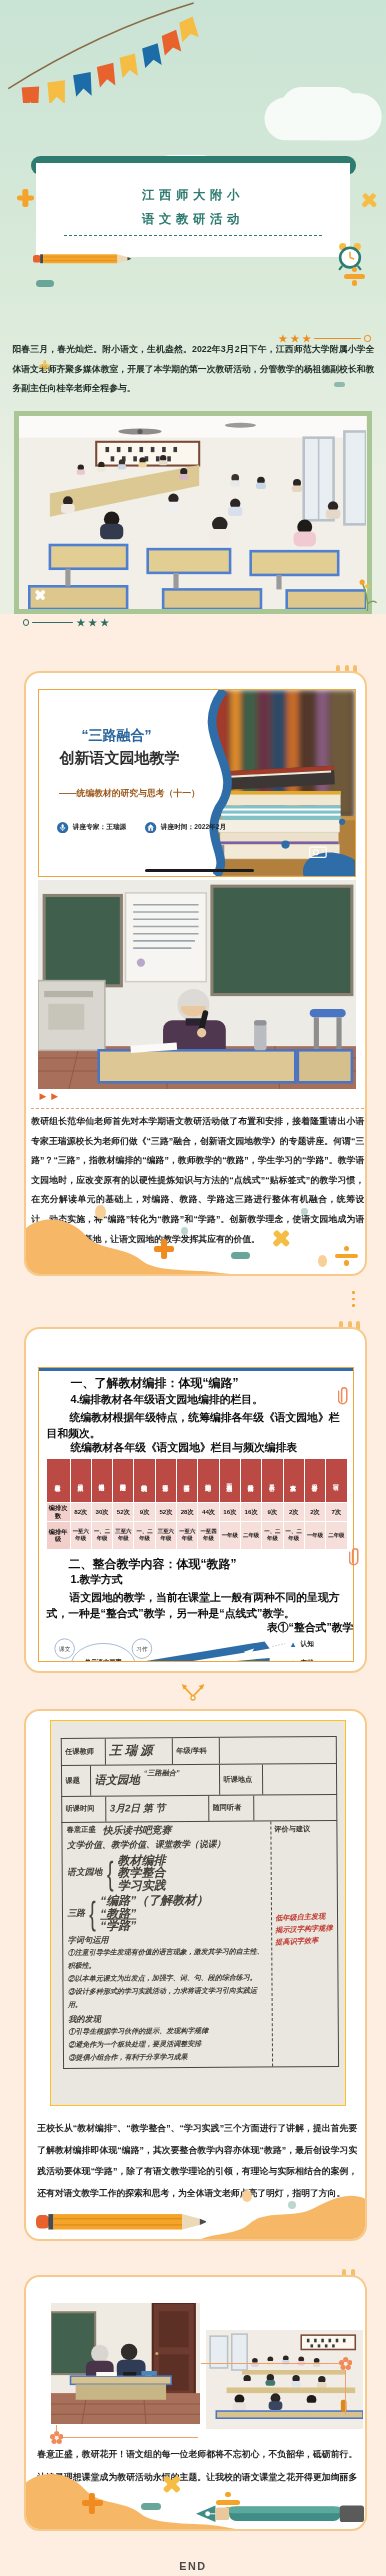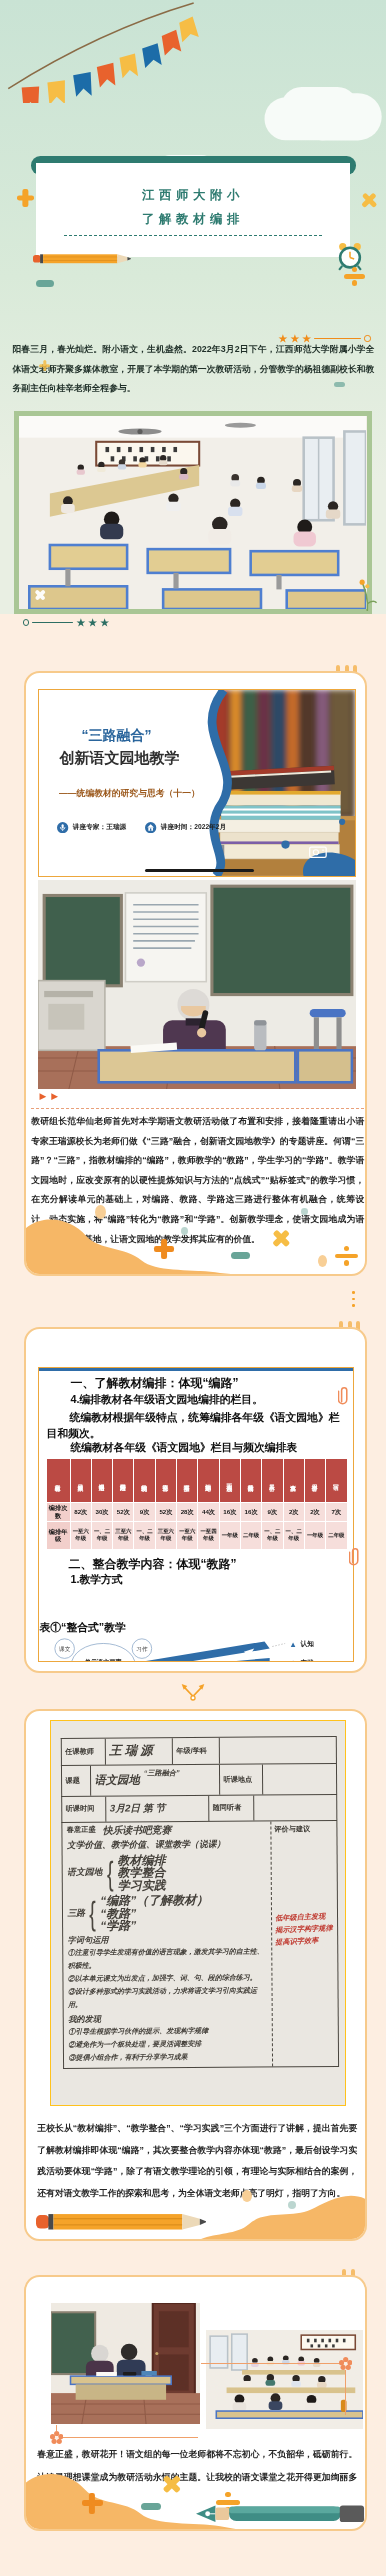--- a/index.html
+++ b/index.html
@@ -67,21 +67,21 @@
       <polygon points="344,44 370,32 382,72 366,66 350,82" fill="#f6bd45"></polygon>
     </g>
   </svg>
 
   <div class="abs" style="left:281px;top:87px;width:77px;height:41px;background:#fbfdfb;border-radius:26px;box-shadow:20.6px 9.3px 0 3.1px #fbfdfb,-15.5px 11.3px 0 1px #fbfdfb;opacity:.92"></div>
   <div class="abs" style="left:155px;top:155px;width:62px;height:31px;background:#fbfdfb;border-radius:23px;box-shadow:15.5px 8.2px 0 2.1px #fbfdfb,-13px 9.3px 0 0 #fbfdfb;opacity:.95"></div>
 
   <div class="abs" style="left:31px;top:156px;width:325px;height:18.5px;background:#2e7b70;border-radius:9.3px"></div>
   <div class="abs" style="left:36px;top:163px;width:314px;height:94px;background:#ffffff"></div>
   <div class="htitle" style="top:187px">江西师大附小</div>
-  <div class="htitle" style="top:211px">了解教材编排</div>
+  <div class="htitle" style="top:211px">语文教研活动</div>
   <div class="abs" style="left:64px;top:235px;width:258px;border-top:1.5px dashed #2e7b70"></div>
 
   <span class="plus" style="left:16.5px;top:189px;width:17.5px;height:17.5px;--c:#f5a329"></span>
   <span class="plus xmark" style="left:361px;top:192px;width:16.5px;height:16.5px;--c:#f6bd45"></span>
   <svg class="abs" style="left:33px;top:251px" width="98" height="15.5" viewBox="0 0 330 38">
     <rect x="0" y="6" width="26" height="26" rx="9" fill="#e8622d"></rect>
       <rect x="24" y="4" width="10" height="30" fill="#4a4a4a"></rect>
     <rect x="34" y="4" width="250" height="30" fill="#f5a329"></rect>
       <rect x="34" y="12" width="250" height="2" fill="#d88a1a"></rect>
       <rect x="34" y="24" width="250" height="2" fill="#d88a1a"></rect>
@@ -457,21 +457,22 @@
           <td class="pk" style="font-size:5.4px">一、二年级</td>
           <td class="pk" style="font-size:5.4px">一、二年级</td>
           <td class="pk" style="font-size:5.4px">一年级</td>
           <td class="pk" style="font-size:5.4px">二年级</td>
         </tr>
       </tbody>
         </table>
 
       <p class="s2h abs" style="left:29px;top:188px;font-size:12px">二、整合教学内容：体现“教路”</p>
       <p class="s2h abs" style="left:31px;top:205px;font-size:10.8px">1.教学方式</p>
-      <p class="s2h abs" style="left:0;top:253px;width:100%;text-align:left;font-size:10.8px">表①“整合式”教学</p>
+      <p class="s2h abs" style="left:7.2px;top:221px;width:299px;font-size:10.8px;line-height:16px;text-indent:23px">语文园地的教学，当前在课堂上一般有两种不同的呈现方式，一种是“整合式”教学，另一种是“点线式”教学。</p>
+      <p class="s2h abs" style="left:0;top:253px;width:100%;text-align:right;font-size:10.8px">表①“整合式”教学</p>
 
       <svg class="abs" style="left:4.1px;top:268px" width="306" height="52" viewBox="0 0 594 100">
         <circle cx="42" cy="24" r="19" fill="none" stroke="#8aa7c7" stroke-width="1.5"></circle>
         <text x="42" y="28" text-anchor="middle" font-size="11" fill="#333">课文</text>
         <circle cx="192" cy="24" r="19" fill="none" stroke="#8aa7c7" stroke-width="1.5"></circle>
         <text x="192" y="28" text-anchor="middle" font-size="11" fill="#333">习作</text>
         <ellipse cx="117" cy="56" rx="62" ry="42" fill="#fff" stroke="#8aa7c7" stroke-width="1.5"></ellipse>
         <text x="117" y="53" text-anchor="middle" font-size="12" font-weight="bold" fill="#222">单元语文要素</text>
         <text x="117" y="70" text-anchor="middle" font-size="10" fill="#222">（知识、方法、技能）</text>
         <circle cx="117" cy="112" r="24" fill="none" stroke="#8aa7c7" stroke-width="1.5"></circle>
@@ -546,21 +547,21 @@
                 <div>教材编排</div>
                 <div>教学整合</div>
                 <div>学习实践</div>
               </div>
             </div>
             <div class="bgroup">
               <span class="hand" style="font-size:8.8px">三路</span>
               <span class="brace">{</span>
               <div class="bitems hand">
                 <div>“编路”（了解教材）</div>
-                <div style="">“教路”</div>
+                <div style="text-decoration:underline">“教路”</div>
                 <div>“学路”</div>
               </div>
             </div>
             <div class="hand" style="font-size:8.2px;margin-top:2.1px">字词句运用</div>
             <div class="nline hand">①注意引导学生发现有价值的语言现象，激发其学习的自主性、积极性。</div>
             <div class="nline hand">②以本单元课文为出发点，加强字、词、句、段的综合练习。</div>
             <div class="nline hand">③设计多种形式的学习实践活动，力求将语文学习引向实践运用。</div>
             <div class="hand" style="font-size:8.2px;margin-top:2.1px">我的发现</div>
             <div class="nline hand">①引导生根据学习伙伴的提示、发现构字规律</div>
             <div class="nline hand">②避免作为一个板块处理，要灵活调整安排</div>
@@ -746,15 +747,16 @@
       <polygon points="0,21 40,4 40,38" fill="#3f8d85"></polygon>
         <circle cx="24" cy="21" r="5" fill="#fff"></circle>
         <line x1="29" y1="21" x2="40" y2="21" stroke="#fff" stroke-width="2"></line>
       <rect x="40" y="8" width="28" height="26" rx="4" fill="#eac89b"></rect>
       <rect x="68" y="6" width="230" height="30" rx="15" fill="#3f8d85"></rect>
         <rect x="68" y="6" width="230" height="14" rx="7" fill="#5aa89e"></rect>
       <rect x="296" y="4" width="50" height="34" rx="6" fill="#5a5a5a"></rect>
     </svg>
   </div>
 
+  <div class="abs" style="left:0;top:2560px;width:100%;text-align:center;font-size:10.8px;font-weight:700;letter-spacing:1.5px;color:#4a4a4a">END</div>
 
 </div>
 
 
 </body></html>

